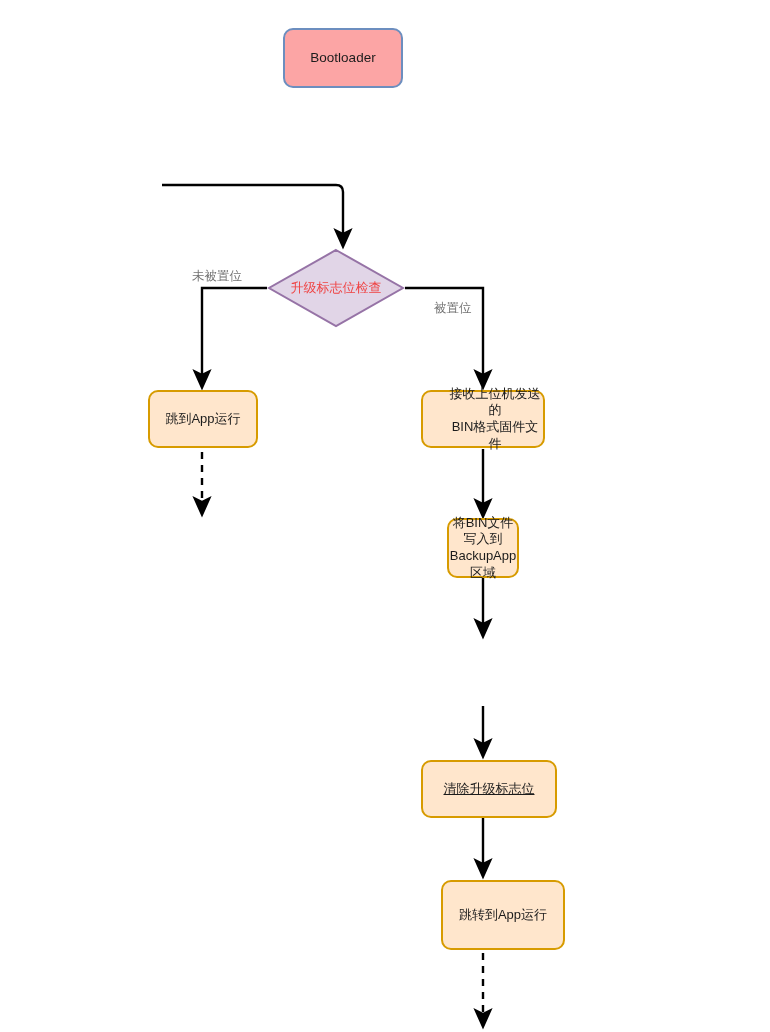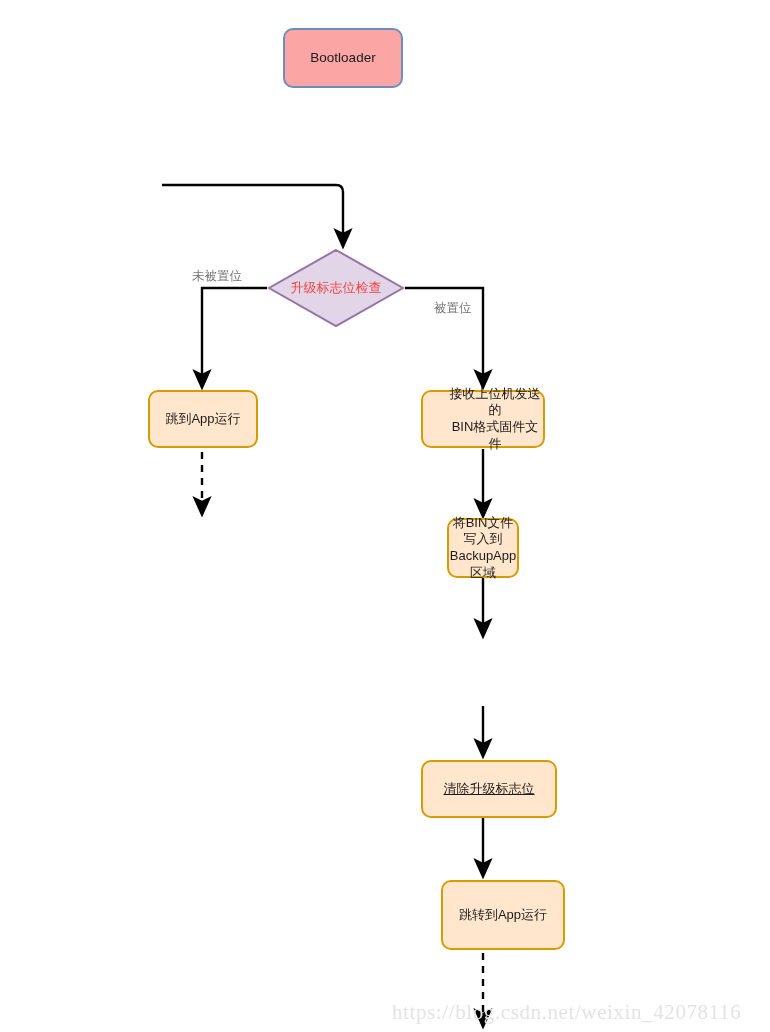--- a/index.html
+++ b/index.html
@@ -141,15 +141,14 @@
 BIN格式固件文件</div>
 
   <div class="node process" style="left:447px; top:518px; width:72px; height:60px;">将BIN文件写入到
 BackupApp区域</div>
 
 
   <div class="node process" style="left:421px; top:760px; width:136px; height:58px;text-decoration:underline;">清除升级标志位</div>
 
   <div class="node process" style="left:421px; top:880px; width:124px; height:70px;margin-left:20px;">跳转到App运行</div>
 
-  <div class="watermark" style="left:392px; top:1000px;">https://blog.csdn.net/weixin_42078116</div>
 
 </div>
 
 </body></html>

